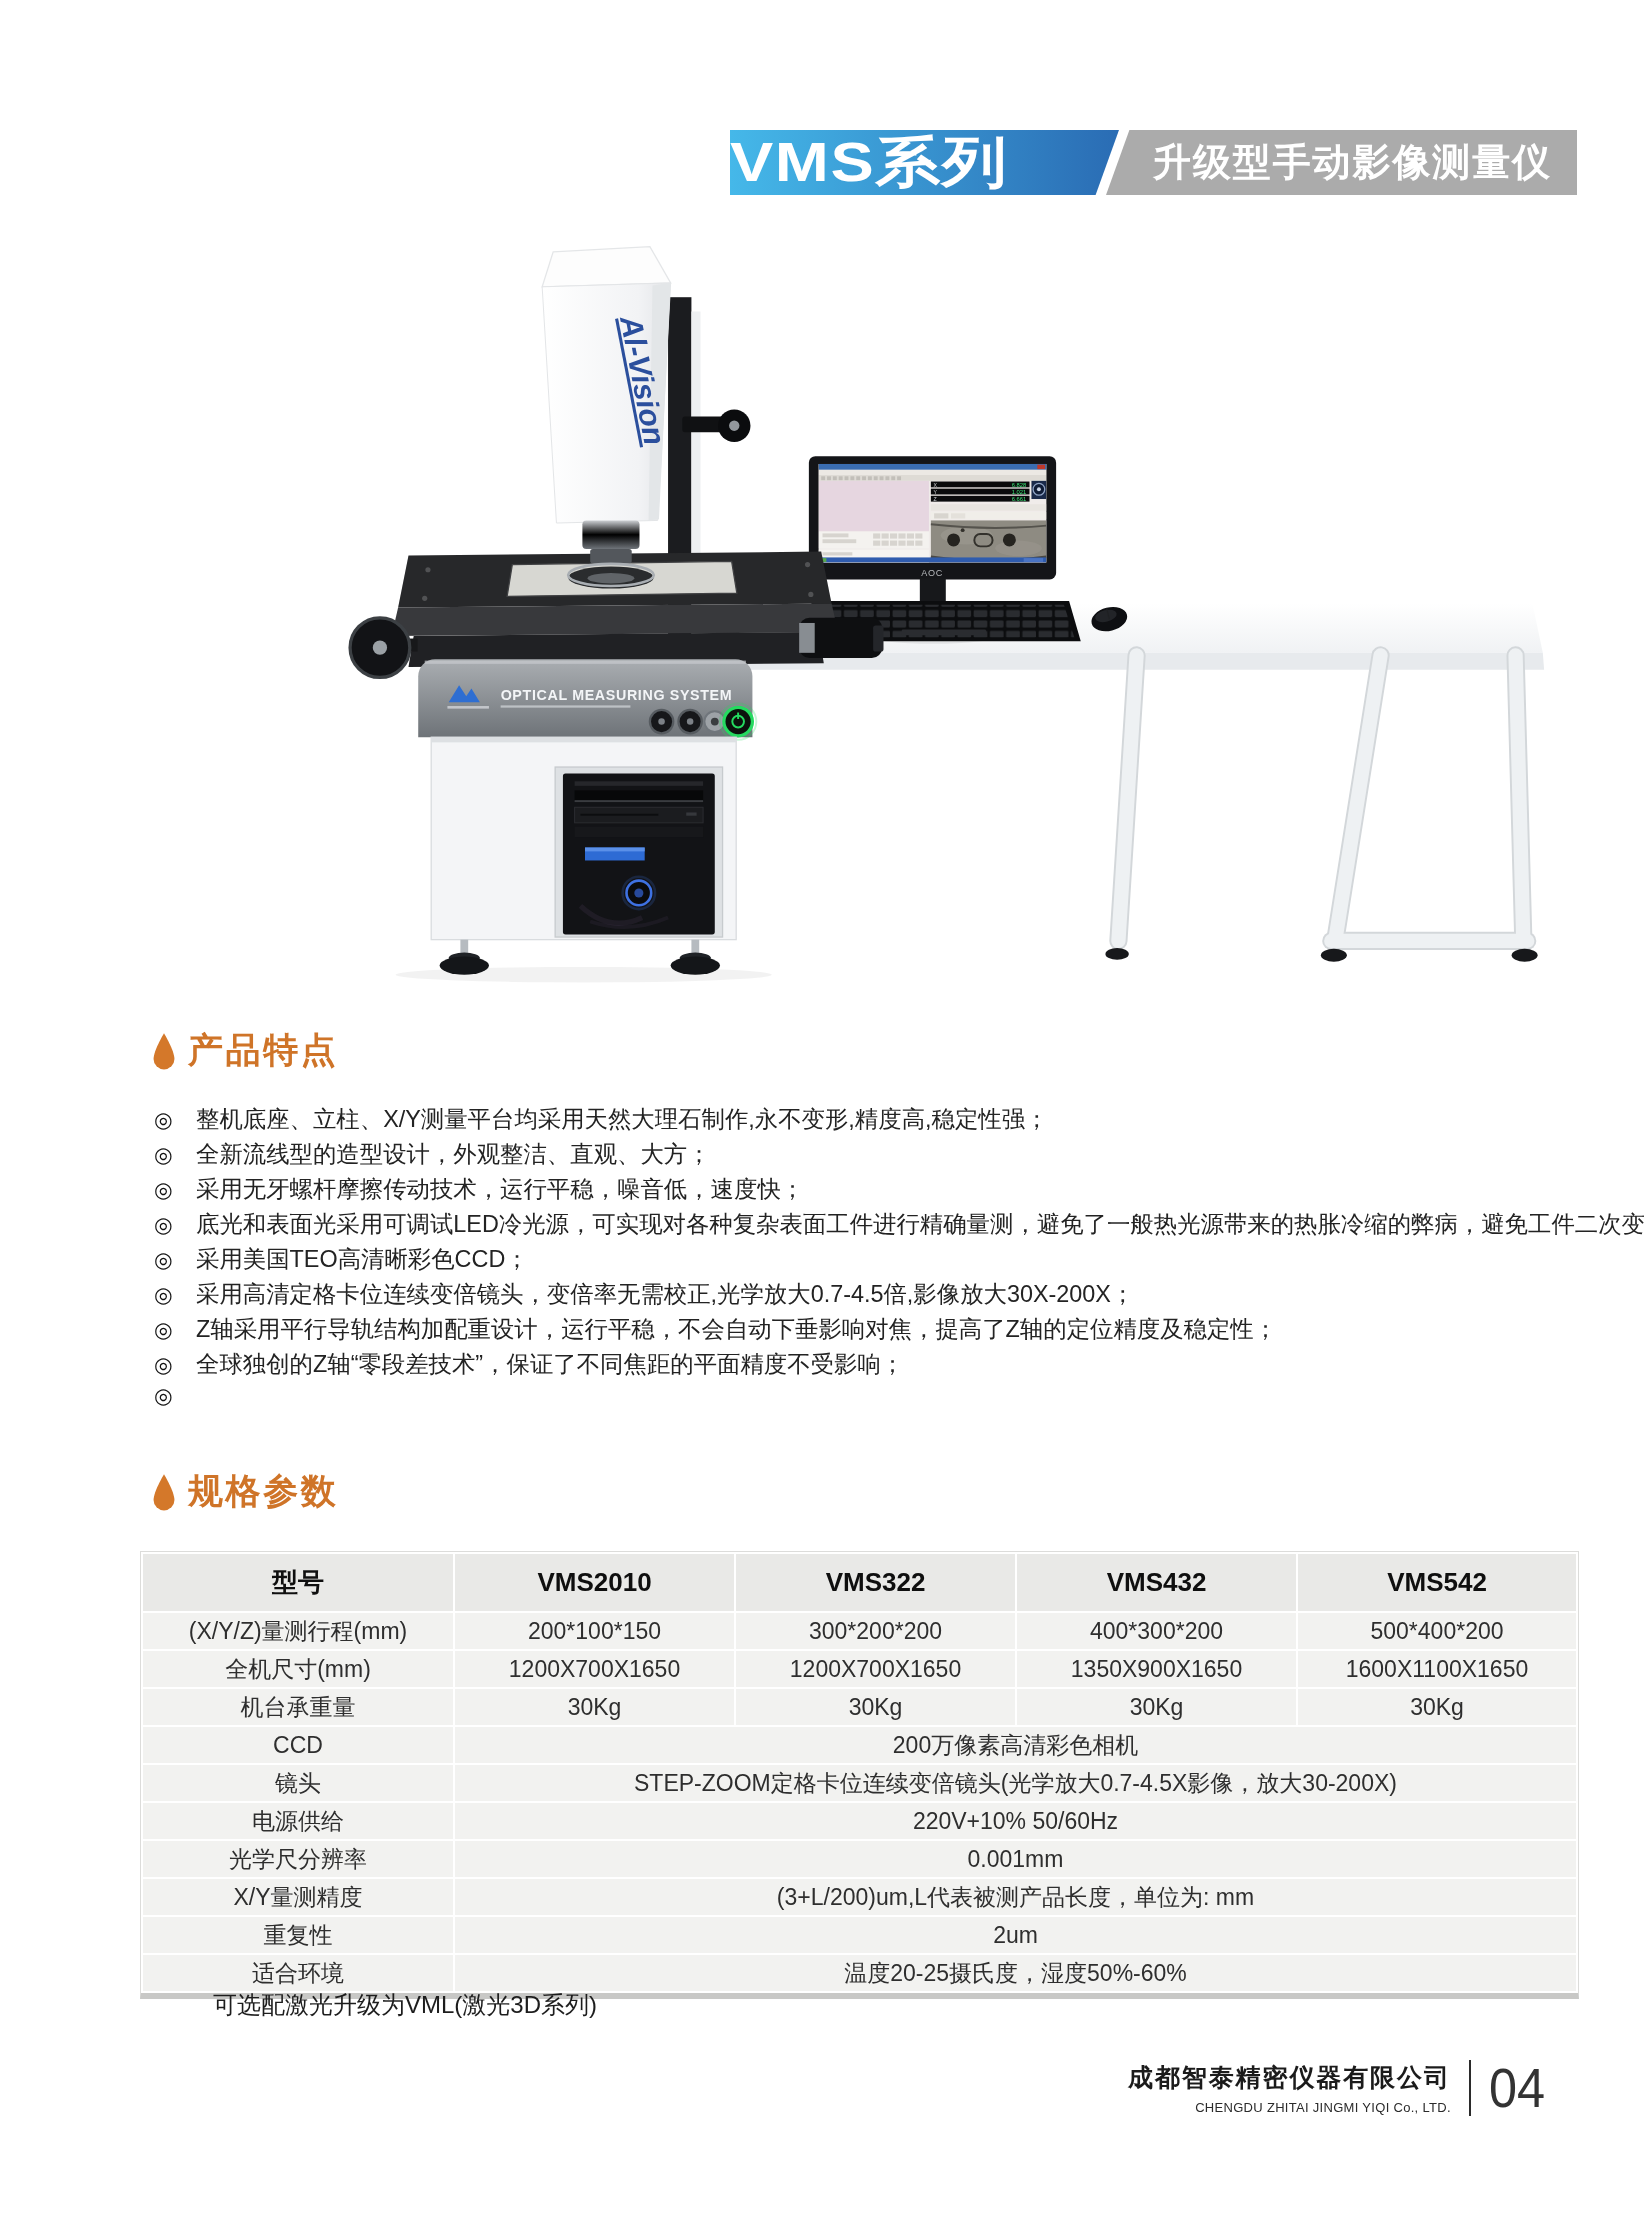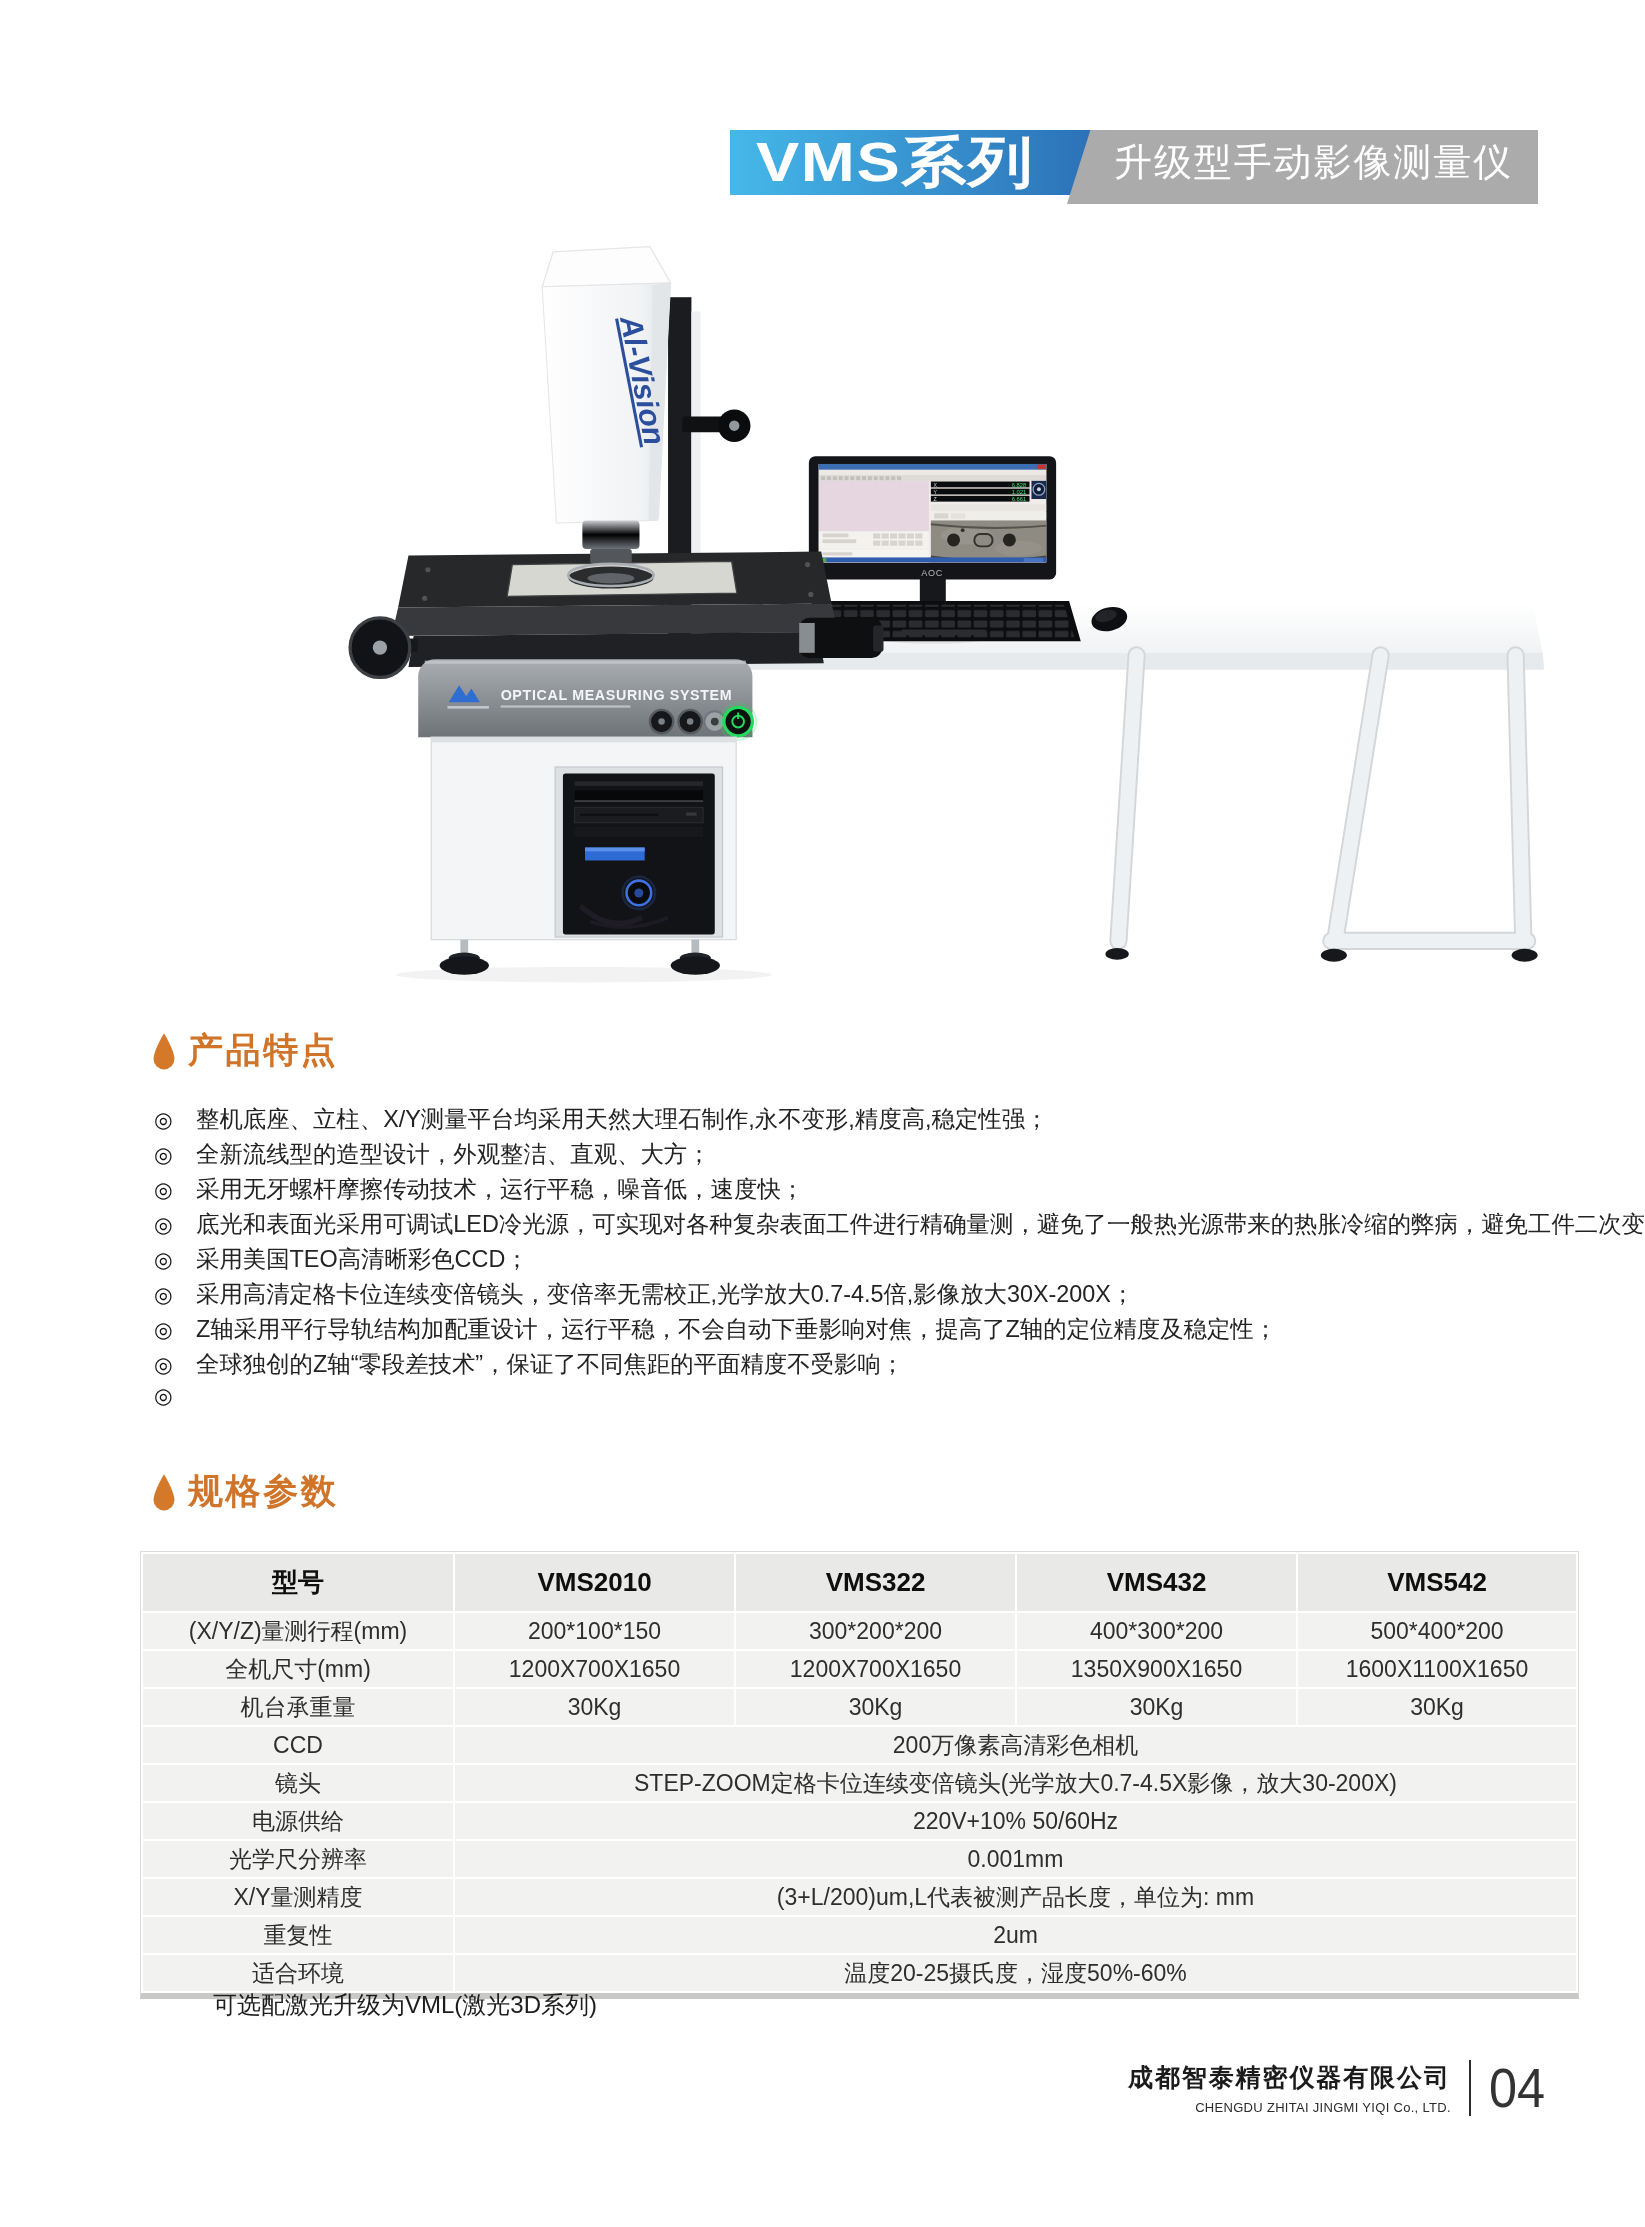--- a/index.html
+++ b/index.html
@@ -9,28 +9,28 @@
     background:#ffffff; overflow:hidden;
     font-family:"Liberation Sans", sans-serif; color:#222;
   }
 
   
   .hdr-blue {
     position:absolute; top:130px; left:730px; width:389px; height:65px;
     background:linear-gradient(90deg,#45b8e9 0%, #2a6cb4 100%);
     clip-path:polygon(0 0,100% 0,calc(100% - 23.4px) 100%,0 100%);
     color:#fff; font-size:55px; font-weight:bold; line-height:64px;
-    padding-left:26px; letter-spacing:1.3px; white-space:nowrap;
+    letter-spacing:1.3px; white-space:nowrap;
   }
   .hdr-blue span{ display:inline-block; transform:scaleX(1.18); transform-origin:left center;}
   .hdr-gray {
-    position:absolute; top:130px; left:1067px; width:471px; height:74px;
+    position:absolute; top:130px; left:1106px; width:471px; height:65px;
     background:#ababab;
     clip-path:polygon(23.4px 0,100% 0,100% 100%,0 100%);
-    color:#fff; font-size:38px; font-weight:normal; line-height:65px;
+    color:#fff; font-size:38px; font-weight:bold; line-height:65px;
     padding-left:47px; letter-spacing:1.9px; white-space:nowrap;
   }
 
   
   .photo { position:absolute; left:97px; top:214px; }
 
   
   .sec-head{ position:absolute; display:flex; align-items:center; gap:11px;
     color:#cf7428; font-size:35px; font-weight:bold; letter-spacing:2.6px;}
   #feat-head{ left:151px; top:1027px; }

